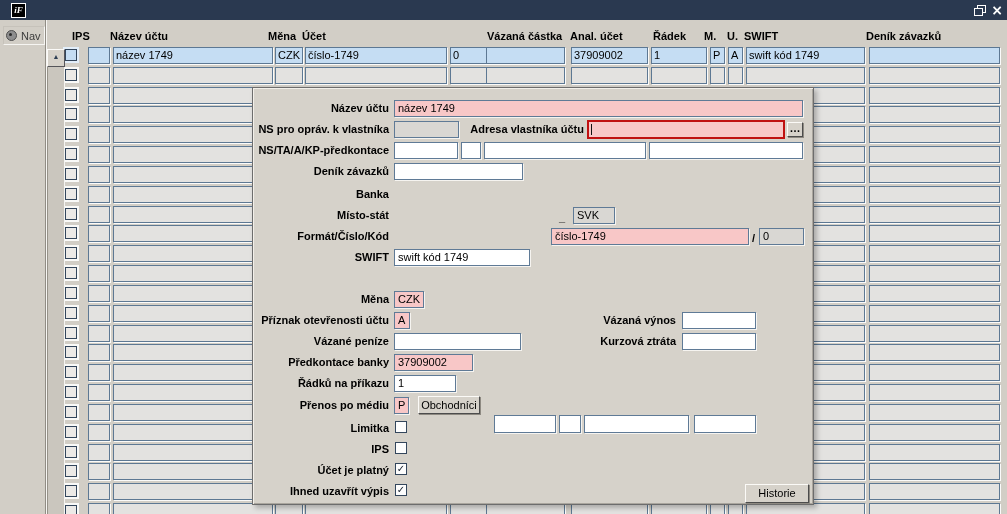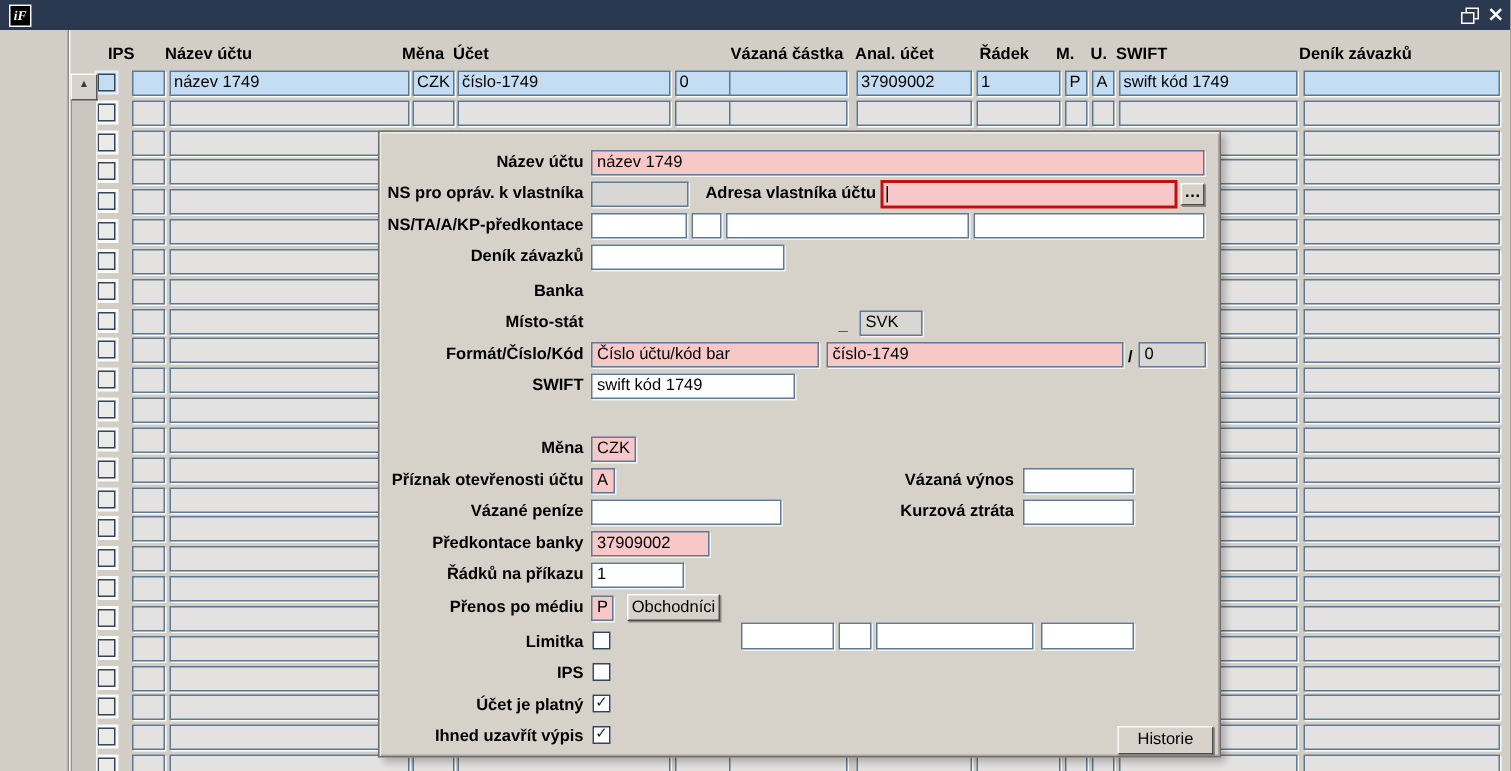--- a/index.html
+++ b/index.html
@@ -1,21 +1,21 @@
 <!DOCTYPE html>
 <html><head>
 <meta charset="utf-8">
 <style>
   html,body{margin:0;padding:0;background:#888;}
   #screen{position:relative;width:1007px;height:514px;overflow:hidden;background:#d2cec6;
           font-family:"Liberation Sans",sans-serif;-webkit-font-smoothing:none;}
   
   #titlebar{position:absolute;left:0;top:0;width:1007px;height:20px;background:#2a3950;
             display:flex;align-items:center;color:#fff;z-index:10;}
-  #app-icon{width:13px;height:13px;margin-left:6px;background:#000000;border:1px solid #fff;
+  #app-icon{width:13px;height:13px;margin-left:11px;background:#000000;border:1px solid #fff;
             color:#fff;font:italic bold 9px/13px "Liberation Serif",serif;text-align:center;}
   #title-text{margin-left:6px;font-size:11px;white-space:nowrap;}
   #win-controls{margin-left:auto;display:flex;align-items:center;margin-right:4px;gap:6px;}
   #restore-box{position:relative;width:11px;height:10px;}
   #restore-box .sq1{position:absolute;left:3px;top:0;width:7px;height:6px;border:1px solid #fff;}
   #restore-box .sq2{position:absolute;left:0;top:3px;width:7px;height:6px;border:1px solid #fff;background:#2a3950;}
   #close-glyph{font:bold 14px/14px "DejaVu Sans",sans-serif;color:#fff;}
   
   #nav-panel{position:absolute;left:0;top:20px;width:45px;height:494px;background:#d2cec6;z-index:3;}
   #nav-divider{position:absolute;left:45px;top:20px;width:0;height:494px;
@@ -72,20 +72,26 @@
     <div id="app-icon">iF</div>
     <div id="win-controls">
       <div id="restore-box">
         <div class="sq1"></div>
           <div class="sq2"></div>
       </div>
       <div id="close-glyph">×</div>
     </div>
   </div>
 
+  <div id="nav-panel">
+    <div id="nav-radio-group">
+      <div id="nav-radio"></div>
+      <div id="nav-label">Nav</div>
+    </div>
+  </div>
   <div id="nav-divider"></div>
 
   <div id="vscroll-track"></div>
   <div id="vscroll-up">▲</div>
 
   <div id="table-layer">
       <div class="hlbl" style="left: 72px;">IPS</div>
       <div class="hlbl" style="left: 110px;">Název účtu</div>
       <div class="hlbl" style="left: 268px;">Měna</div>
       <div class="hlbl" style="left: 302px;">Účet</div>
@@ -432,21 +438,20 @@
     <div class="flbl" style="left:2px;top:77px;width:134px;">Deník závazků</div>
     <div class="ff c-white" style="left:141px;top:75px;width:129px;"></div>
 
     <div class="flbl" style="left:2px;top:100px;width:134px;">Banka</div>
 
     <div class="flbl" style="left:2px;top:121px;width:134px;">Místo-stát</div>
     <div class="flbl" style="left:306px;top:123px;width:10px;text-align:left;">_</div>
     <div class="ff c-dis" style="left:320px;top:119px;width:42px;">SVK</div>
 
     <div class="flbl" style="left:2px;top:142px;width:134px;">Formát/Číslo/Kód</div>
-    <div class="ff c-pink" style="left:141px;top:140px;width:152px;">Číslo účtu/kód bar</div>
     <div class="ff c-pink" style="left:298px;top:140px;width:198px;">číslo-1749</div>
     <div class="flbl" style="left:499px;top:144px;width:6px;text-align:left;">/</div>
     <div class="ff c-dis" style="left:506px;top:140px;width:45px;">0</div>
 
     <div class="flbl" style="left:2px;top:163px;width:134px;">SWIFT</div>
     <div class="ff c-white" style="left:141px;top:161px;width:136px;">swift kód 1749</div>
 
     <div class="flbl" style="left:2px;top:205px;width:134px;">Měna</div>
     <div class="ff c-pink" style="left:141px;top:203px;width:30px;">CZK</div>
 

